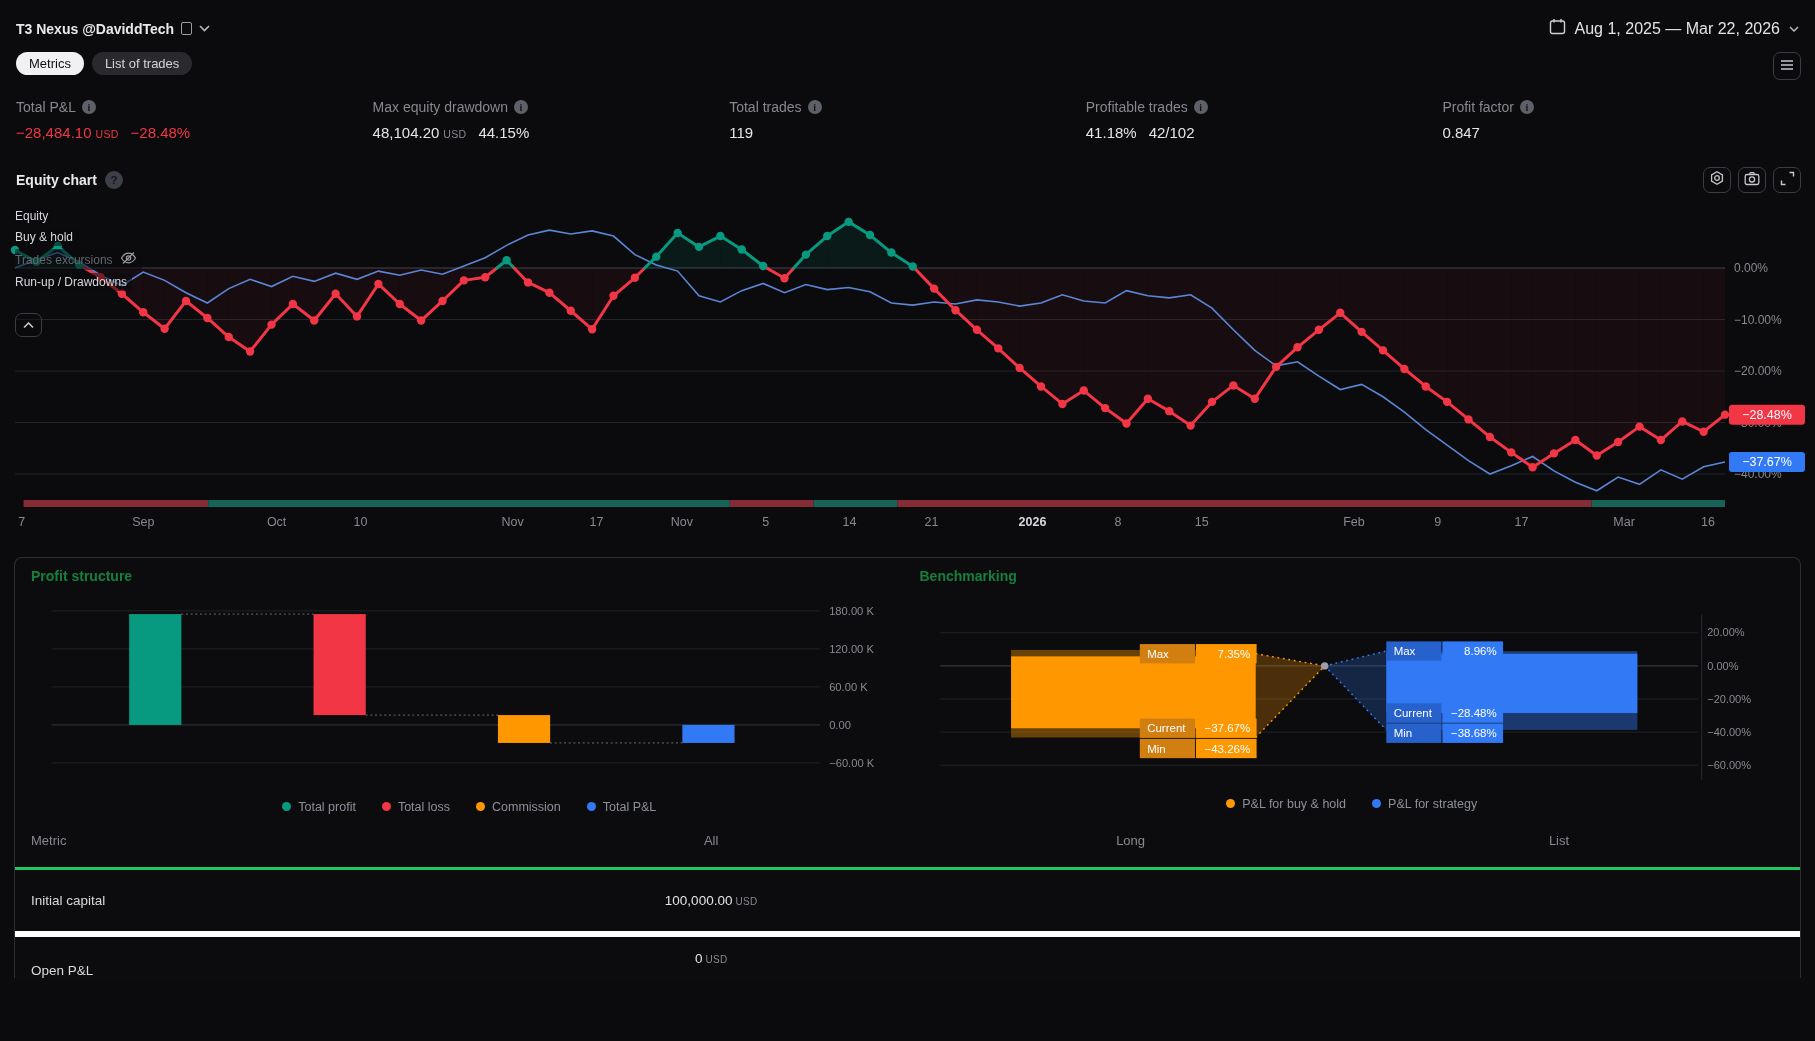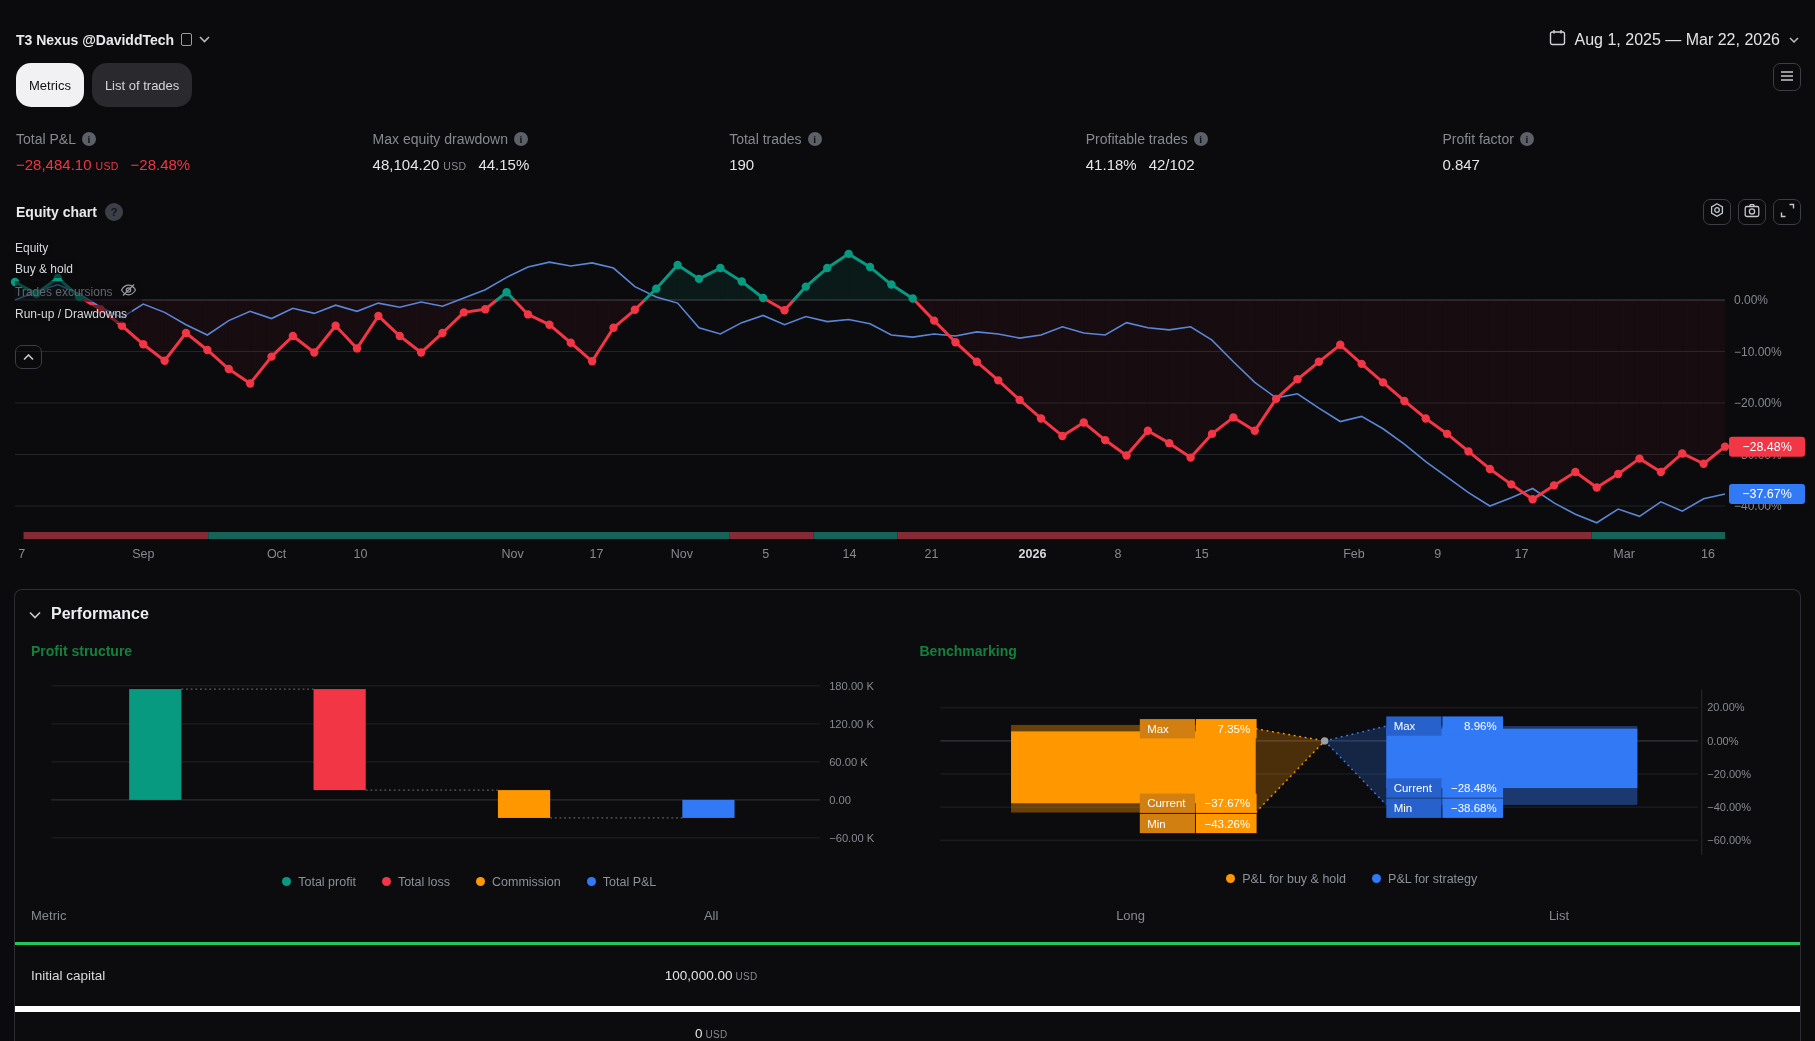--- a/index.html
+++ b/index.html
@@ -1,29 +1,29 @@
 <!DOCTYPE html>
 <html><head>
 <meta charset="utf-8">
 <style>
   * { margin:0; padding:0; box-sizing:border-box; }
   html,body { background:#070708; }
   body { font-family:"Liberation Sans", sans-serif; color:#d6d8dd; }
   .app { position:relative; width:1815px; height:1041px; background:#0b0b0d; overflow:hidden; }
 
   
-  .top-row { display:flex; justify-content:space-between; align-items:center; padding:29px 16px 0 16px; }
+  .top-row { display:flex; justify-content:space-between; align-items:center; padding:18px 16px 0 16px; }
   .strategy-title { display:flex; align-items:center; gap:7px; font-size:14px; font-weight:bold; color:#e8e9ec; }
   .mini-box { display:inline-block; width:11px; height:13px; border:1.4px solid #9a9ca3; border-radius:2px; }
   .chev { display:inline-flex; align-items:center; }
   .date-range { display:flex; align-items:center; gap:9px; font-size:16px; color:#e2e3e7; cursor:pointer; }
 
   
   .tabs-row { display:flex; align-items:center; margin-top:13px; padding:0 14px 0 16px; position:relative; }
-  .pill { height:44px; border-radius:15px; padding:0 13px; font-size:13px; display:inline-flex; align-items:center; cursor:pointer; }
+  .pill { height:23px; border-radius:15px; padding:0 13px; font-size:13px; display:inline-flex; align-items:center; cursor:pointer; }
   .pill.active { background:#f1f1f3; color:#101012; }
   .pill.inactive { background:#2a2a2e; color:#d4d5d9; margin-left:8px; }
   .layout-btn { position:absolute; right:14px; top:0; width:28px; height:28px; border:1px solid #3a3d45; border-radius:7px; display:flex; align-items:center; justify-content:center; cursor:pointer; background:transparent; }
 
   
   .metrics-row { display:flex; margin-top:24px; padding:0 16px; }
   .metric { width:20%; }
   .metric-label { display:flex; align-items:center; gap:6px; font-size:14px; color:#87898f; }
   .info-dot { width:14px; height:14px; border-radius:50%; background:#5d6068; color:#131418; font-size:10px; font-weight:bold; display:inline-flex; align-items:center; justify-content:center; font-family:"Liberation Serif",serif; }
   .metric-value { margin-top:9px; font-size:15px; color:#e4e5e9; display:flex; align-items:baseline; gap:4px; }
@@ -141,21 +141,21 @@
           <span class="unit">USD</span>
           <span class="extra">44.15%</span>
         </div>
     </div>
     <div class="metric">
       <div class="metric-label">
           <span>Total trades</span>
           <span class="info-dot">i</span>
         </div>
       <div class="metric-value">
-          <span>190</span>
+          <span>119</span>
         </div>
     </div>
     <div class="metric">
       <div class="metric-label">
           <span>Profitable trades</span>
           <span class="info-dot">i</span>
         </div>
       <div class="metric-value">
           <span>41.18%</span>
           <span class="extra">42/102</span>
@@ -525,28 +525,20 @@
         </div>
     </div>
     <div class="collapse-btn">
       <svg width="11" height="7" viewBox="0 0 11 7">
           <polyline points="1,5.5 5.5,1 10,5.5" fill="none" stroke="#c5c7cc" stroke-width="1.6"></polyline>
         </svg>
     </div>
   </div>
 
   <div class="perf-panel">
-    <div class="perf-header">
-      <span>
-        <svg width="12" height="8" viewBox="0 0 12 8">
-            <polyline points="1,1.5 6,6.5 11,1.5" fill="none" stroke="#c5c7cc" stroke-width="1.7"></polyline>
-          </svg>
-      </span>
-      <span>Performance</span>
-    </div>
 
     <div class="charts-row">
       <div class="chart-col">
         <div class="chart-col-title">Profit structure</div>
         <svg id="profit-svg" width="100%" viewBox="0 0 940 212">
             <line x1="22" y1="16" x2="846" y2="16" stroke="#232529" stroke-width="1"></line>
             <text x="856" y="20" font-size="12" fill="#87898f">180.00 K</text>
             <line x1="22" y1="56.75" x2="846" y2="56.75" stroke="#232529" stroke-width="1"></line>
             <text x="856" y="60.75" font-size="12" fill="#87898f">120.00 K</text>
             <line x1="22" y1="97.5" x2="846" y2="97.5" stroke="#232529" stroke-width="1"></line>

